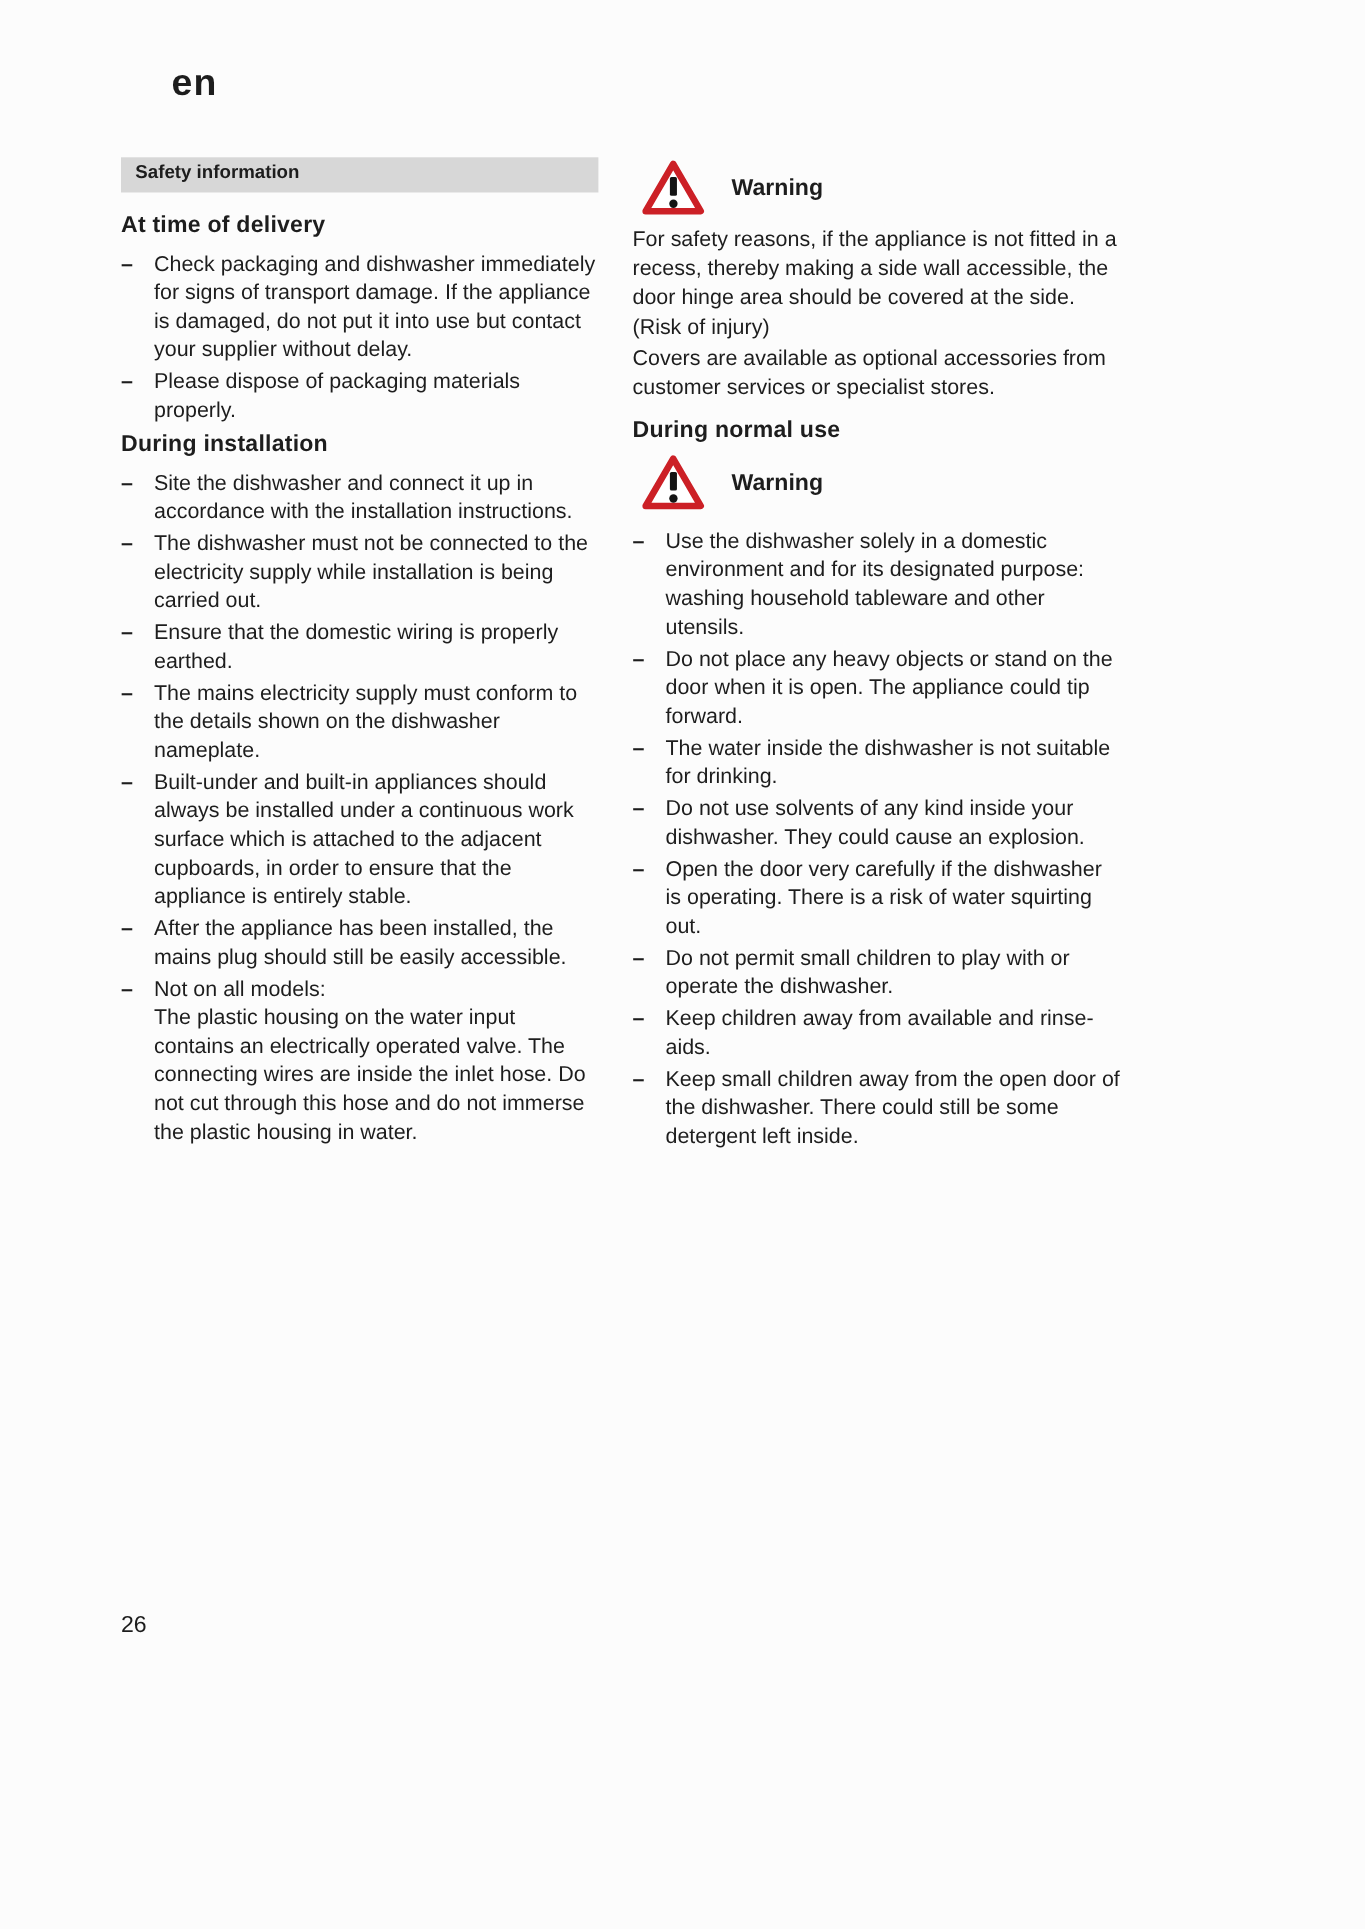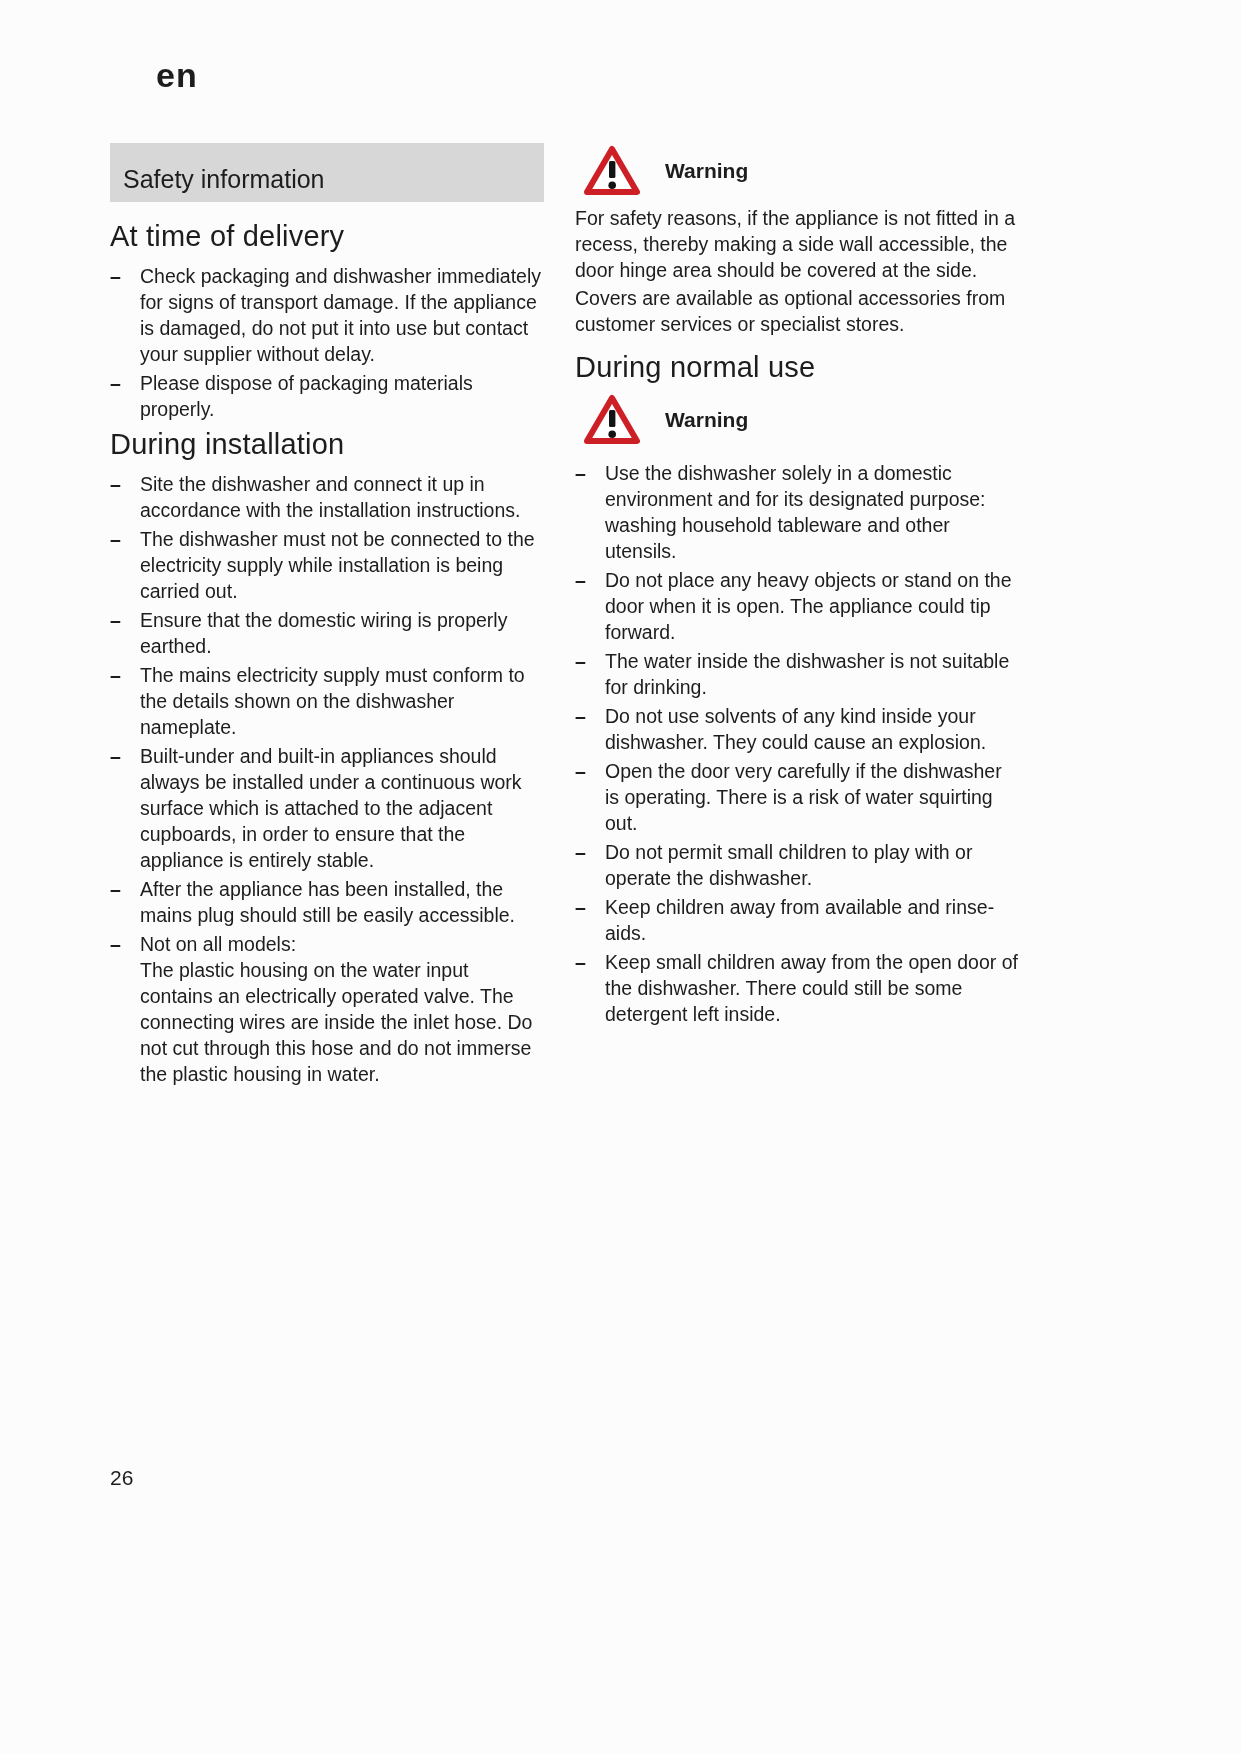--- a/index.html
+++ b/index.html
@@ -14,26 +14,26 @@
   .lang {
     position:absolute; left:110px; top:56px;
     font-size:34px; font-weight:bold; letter-spacing:1px;margin-left:46px;
   }
   .col { position:absolute; top:143px; }
   .col.left  { left:110px; width:434px; }
   .col.right { left:575px; width:444px; }
 
   .section-bar {
     background:#d7d7d7;
-    font-size:25px; font-weight:normal;
-    padding:22px 10px 8px 13px;
+    font-size:17px; font-weight:bold;
+    padding:4px 10px 8px 13px;
     margin-bottom:18px;
   }
   h2 {
-    font-size:29px; font-weight:normal;
+    font-size:21px; font-weight:bold;
     margin:6px 0 10px 0;
     letter-spacing:0.2px;
   }
   h2.first { margin-top:0; }
 
   .body-text, .dash-list { font-size:19.5px; line-height:26px; }
   .body-text { margin:0 0 2px 0; }
 
   .dash-list { list-style:none; }
   .dash-list li { display:flex; margin:0 0 3px 0; }
@@ -113,20 +113,21 @@
       <span class="warn-icon">
         <svg width="58" height="52" viewBox="0 0 58 52" aria-hidden="true">
           <path d="M29 4 L54 47 L4 47 Z" fill="#ffffff" stroke="#cc2026" stroke-width="6" stroke-linejoin="round"></path>
           <rect x="26" y="16" width="6.4" height="17" rx="1.5" fill="#141414"></rect>
           <circle cx="29.2" cy="40.2" r="3.8" fill="#141414"></circle>
         </svg>
       </span>
       <span class="warn-label">Warning</span>
     </div>
     <p class="body-text">For safety reasons, if the appliance is not fitted in a recess, thereby making a side wall accessible, the door hinge area should be covered at the side.</p>
+    <p class="body-text">(Risk of injury)</p>
     <p class="body-text">Covers are available as optional accessories from customer services or specialist stores.</p>
   </div>
 
   <h2>During normal use</h2>
 
   <div class="warn-block">
     <div class="warn-head">
       <span class="warn-icon">
         <svg width="58" height="52" viewBox="0 0 58 52" aria-hidden="true">
           <path d="M29 4 L54 47 L4 47 Z" fill="#ffffff" stroke="#cc2026" stroke-width="6" stroke-linejoin="round"></path>

